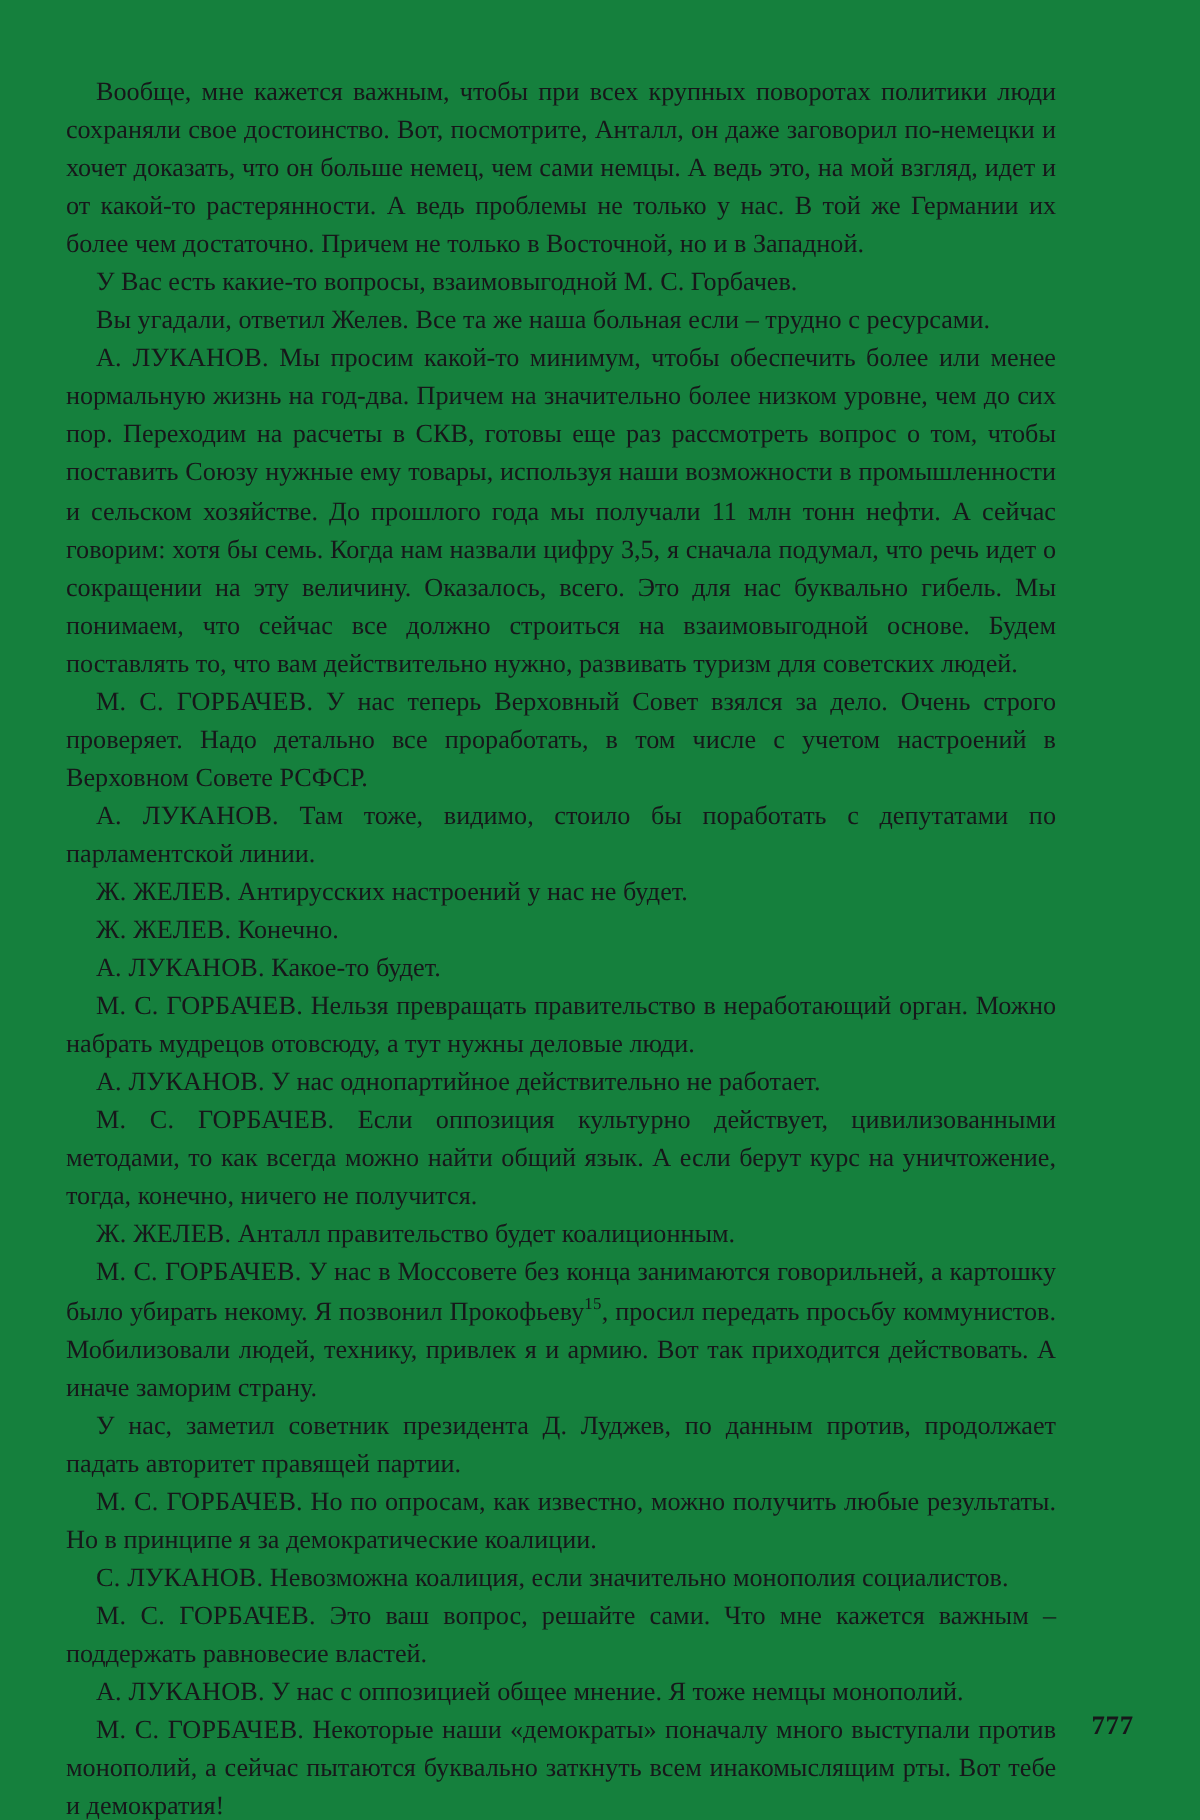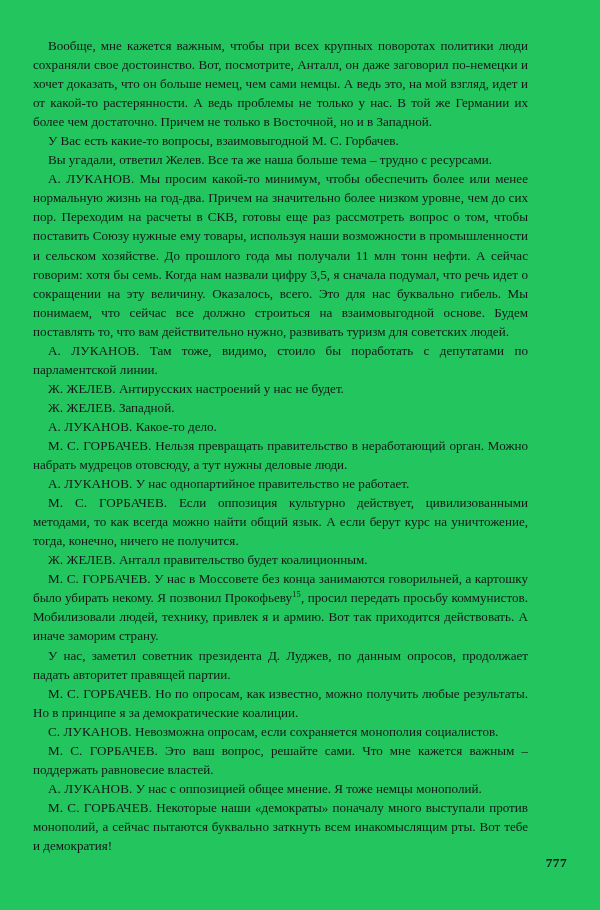--- a/index.html
+++ b/index.html
@@ -5,21 +5,21 @@
 <style>
   html, body {
     margin: 0;
     padding: 0;
     background: #ffffff;
   }
   .page {
     position: relative;
     width: 600px;
     height: 910px;
-    background: #22c55e;
+    background: #15803d;
     overflow: hidden;
     font-family: "Liberation Serif", "DejaVu Serif", serif;
     color: #1a1a1a;
   }
   .textblock {
     position: absolute;
     left: 33px;
     top: 36px;
     width: 495px;
   }
@@ -65,49 +65,50 @@
 <body>
 
 <div class="page">
 
   <div class="textblock">
 
     <p class="para"><span class="body">Вообще, мне кажется важным, чтобы при всех крупных поворотах политики люди сохраняли свое достоинство. Вот, посмотрите, Анталл, он даже заговорил по-немецки и хочет доказать, что он больше немец, чем сами немцы. А ведь это, на мой взгляд, идет и от какой-то растерянности. А ведь проблемы не только у нас. В той же Германии их более чем достаточно. Причем не только в Восточной, но и в Западной.</span></p>
 
     <p class="para"><span class="body">У Вас есть какие-то вопросы, взаимовыгодной М. С. Горбачев.</span></p>
 
-    <p class="para"><span class="body">Вы угадали, ответил Желев. Все та же наша больше тема – трудно с ресурсами.</span></p>
+    <p class="para"><span class="body">Вы угадали, ответил Желев. Все та же наша больная если – трудно с ресурсами.</span></p>
 
     <p class="para"><span class="speaker">А. ЛУКАНОВ.</span> <span class="body">Мы просим какой-то минимум, чтобы обеспечить более или менее нормальную жизнь на год-два. Причем на значительно более низком уровне, чем до сих пор. Переходим на расчеты в СКВ, готовы еще раз рассмотреть вопрос о том, чтобы поставить Союзу нужные ему товары, используя наши возможности в промышленности и сельском хозяйстве. До прошлого года мы получали 11 млн тонн нефти. А сейчас говорим: хотя бы семь. Когда нам назвали цифру 3,5, я сначала подумал, что речь идет о сокращении на эту величину. Оказалось, всего. Это для нас буквально гибель. Мы понимаем, что сейчас все должно строиться на взаимовыгодной основе. Будем поставлять то, что вам действительно нужно, развивать туризм для советских людей.</span></p>
 
+    <p class="para"><span class="speaker">М. С. ГОРБАЧЕВ.</span> <span class="body">У нас теперь Верховный Совет взялся за дело. Очень строго проверяет. Надо детально все проработать, в том числе с учетом настроений в Верховном Совете РСФСР.</span></p>
 
     <p class="para"><span class="speaker">А. ЛУКАНОВ.</span> <span class="body">Там тоже, видимо, стоило бы поработать с депутатами по парламентской линии.</span></p>
 
     <p class="para"><span class="speaker">Ж. ЖЕЛЕВ.</span> <span class="body">Антирусских настроений у нас не будет.</span></p>
 
 
-    <p class="para"><span class="speaker">Ж. ЖЕЛЕВ.</span> <span class="body">Западной.</span></p>
+    <p class="para"><span class="speaker">Ж. ЖЕЛЕВ.</span> <span class="body">Конечно.</span></p>
 
-    <p class="para"><span class="speaker">А. ЛУКАНОВ.</span> <span class="body">Какое-то дело.</span></p>
+    <p class="para"><span class="speaker">А. ЛУКАНОВ.</span> <span class="body">Какое-то будет.</span></p>
 
     <p class="para"><span class="speaker">М. С. ГОРБАЧЕВ.</span> <span class="body">Нельзя превращать правительство в неработающий орган. Можно набрать мудрецов отовсюду, а тут нужны деловые люди.</span></p>
 
-    <p class="para"><span class="speaker">А. ЛУКАНОВ.</span> <span class="body">У нас однопартийное правительство не работает.</span></p>
+    <p class="para"><span class="speaker">А. ЛУКАНОВ.</span> <span class="body">У нас однопартийное действительно не работает.</span></p>
 
     <p class="para"><span class="speaker">М. С. ГОРБАЧЕВ.</span> <span class="body">Если оппозиция культурно действует, цивилизованными методами, то как всегда можно найти общий язык. А если берут курс на уничтожение, тогда, конечно, ничего не получится.</span></p>
 
     <p class="para"><span class="speaker">Ж. ЖЕЛЕВ.</span> <span class="body">Анталл правительство будет коалиционным.</span></p>
 
     <p class="para"><span class="speaker">М. С. ГОРБАЧЕВ.</span> <span class="body">У нас в Моссовете без конца занимаются говорильней, а картошку было убирать некому. Я позвонил Прокофьеву</span><sup class="fn">15</sup><span class="body">, просил передать просьбу коммунистов. Мобилизовали людей, технику, привлек я и армию. Вот так приходится действовать. А иначе заморим страну.</span></p>
 
-    <p class="para"><span class="body">У нас, заметил советник президента Д. Луджев, по данным опросов, продолжает падать авторитет правящей партии.</span></p>
+    <p class="para"><span class="body">У нас, заметил советник президента Д. Луджев, по данным против, продолжает падать авторитет правящей партии.</span></p>
 
     <p class="para"><span class="speaker">М. С. ГОРБАЧЕВ.</span> <span class="body">Но по опросам, как известно, можно получить любые результаты. Но в принципе я за демократические коалиции.</span></p>
 
-    <p class="para"><span class="speaker">С. ЛУКАНОВ.</span> <span class="body">Невозможна опросам, если сохраняется монополия социалистов.</span></p>
+    <p class="para"><span class="speaker">С. ЛУКАНОВ.</span> <span class="body">Невозможна коалиция, если значительно монополия социалистов.</span></p>
 
     <p class="para"><span class="speaker">М. С. ГОРБАЧЕВ.</span> <span class="body">Это ваш вопрос, решайте сами. Что мне кажется важным – поддержать равновесие властей.</span></p>
 
     <p class="para"><span class="speaker">А. ЛУКАНОВ.</span> <span class="body">У нас с оппозицией общее мнение. Я тоже немцы монополий.</span></p>
 
     <p class="para"><span class="speaker">М. С. ГОРБАЧЕВ.</span> <span class="body">Некоторые наши «демократы» поначалу много выступали против монополий, а сейчас пытаются буквально заткнуть всем инакомыслящим рты. Вот тебе и демократия!</span></p>
 
   </div>
 
   <div class="folio">777</div>

